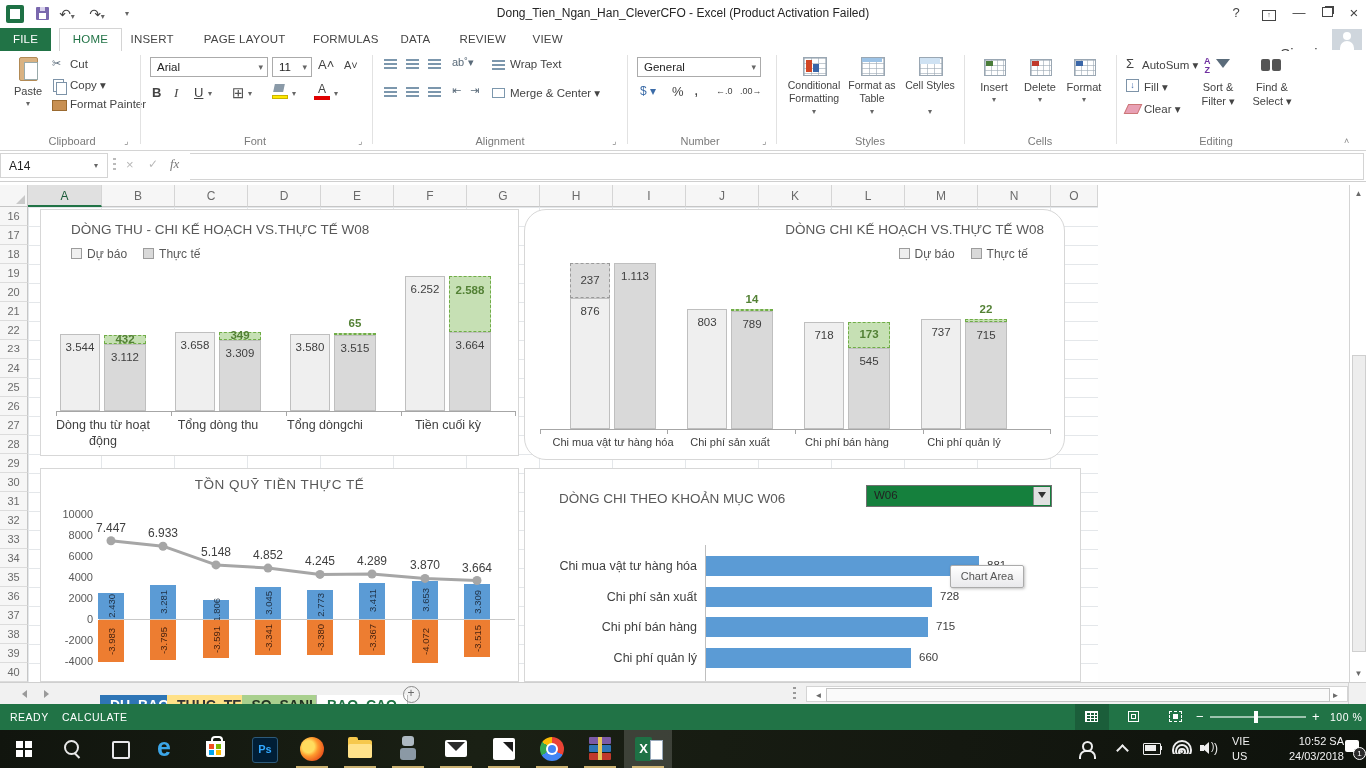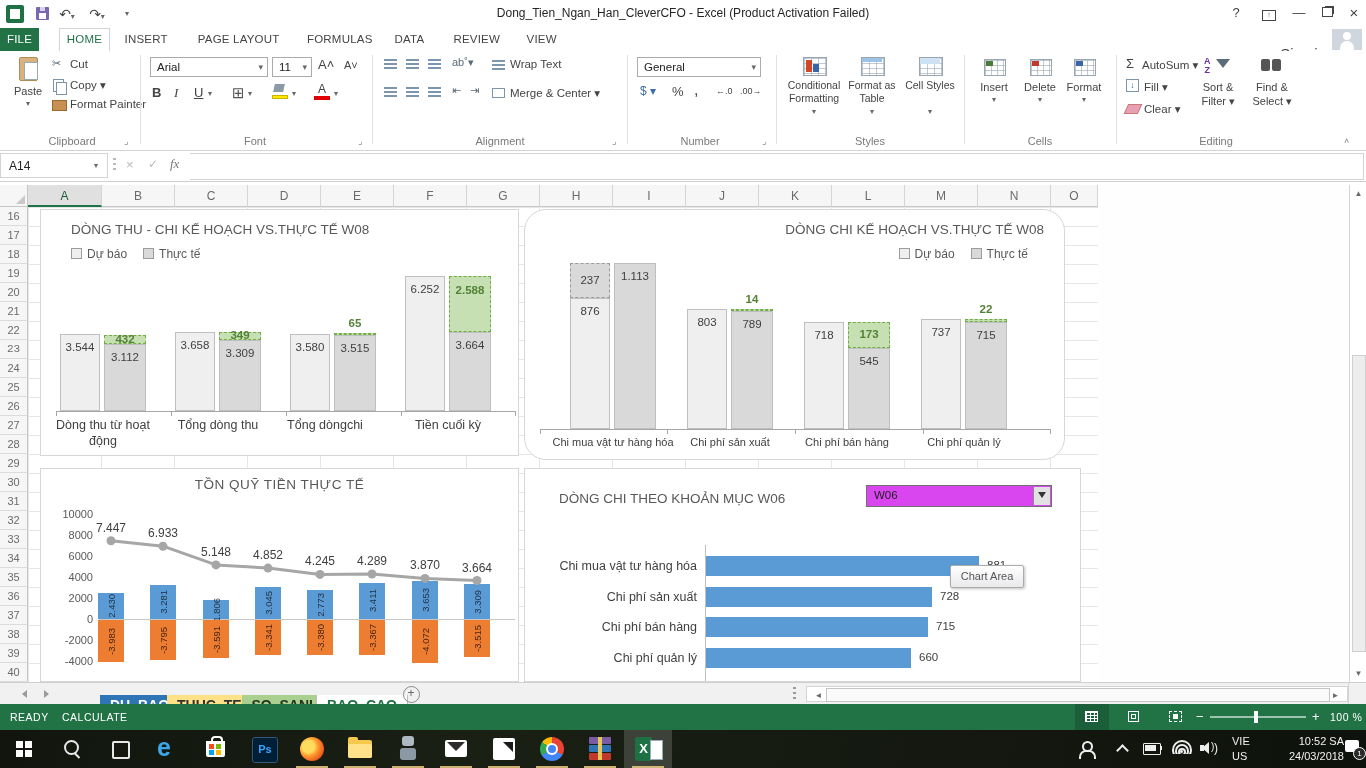--- a/index.html
+++ b/index.html
@@ -15,21 +15,21 @@
   #excel-app-icon:before{content:"";position:absolute;left:4px;top:4px;width:10px;height:10px;
       background:linear-gradient(#fff,#fff) 0 4.5px/10px 1px no-repeat,linear-gradient(#fff,#fff) 4.5px 0/1px 10px no-repeat,
       linear-gradient(#fff,#fff);background-clip:border-box;border:1px solid #fff;box-sizing:border-box;}
   #save-icon{left:32px;}
   #save-icon .floppy{position:absolute;left:4px;top:3px;width:13px;height:13px;background:#7a68ae;border-radius:1px;}
   #save-icon .floppy:before{content:"";position:absolute;left:3px;top:6px;width:7px;height:6px;background:#fff;}
   #save-icon .floppy:after{content:"";position:absolute;left:4px;top:0;width:5px;height:4px;background:#d8d2ec;}
   .winctl{top:0;height:26px;line-height:26px;text-align:center;color:#444;font-size:13px;}
   
   #tabrow{left:0;top:28px;width:1366px;height:23px;background:#fff;}
-  .rtab{position:absolute;top:0;height:39px;line-height:23px;padding:0 7px;font-size:11.5px;color:#444;letter-spacing:.2px;}
+  .rtab{position:absolute;top:0;height:39px;line-height:23px;padding:0 13px;font-size:11.5px;color:#444;letter-spacing:.2px;}
   .rtab.file{background:#217346;color:#fff;}
   .rtab.active{color:#217346;border:1px solid #d4d4d4;border-bottom:none;background:#fff;line-height:21px;}
   #signin{right:40px;top:17px;font-size:15px;color:#444;text-align:center;}
   #avatar{right:4px;top:1px;width:30px;height:21px;background:#cfd6dd;}
   #avatar:before{content:"";position:absolute;left:11px;top:3px;width:8px;height:8px;border-radius:50%;background:#fff;}
   #avatar:after{content:"";position:absolute;left:8px;top:12px;width:14px;height:9px;border-radius:7px 7px 0 0;background:#fff;}
   
   #ribbon{left:0;top:51px;width:1366px;height:99px;background:#fff;border-bottom:1px solid #d4d4d4;}
   .tinyarrow{font-size:8px;color:#666;}
   
@@ -497,21 +497,21 @@
         <div style="position: absolute; left: 96px; width: 52px; top: 57.2035px; text-align: center; font-size: 12px; color: rgb(64, 64, 64);">6.933</div>
         <div style="position: absolute; left: 149px; width: 52px; top: 75.946px; text-align: center; font-size: 12px; color: rgb(64, 64, 64);">5.148</div>
         <div style="position: absolute; left: 201px; width: 52px; top: 79.054px; text-align: center; font-size: 12px; color: rgb(64, 64, 64);">4.852</div>
         <div style="position: absolute; left: 253px; width: 52px; top: 85.4275px; text-align: center; font-size: 12px; color: rgb(64, 64, 64);">4.245</div>
         <div style="position: absolute; left: 305px; width: 52px; top: 84.9655px; text-align: center; font-size: 12px; color: rgb(64, 64, 64);">4.289</div>
         <div style="position: absolute; left: 358px; width: 52px; top: 89.365px; text-align: center; font-size: 12px; color: rgb(64, 64, 64);">3.870</div>
         <div style="position: absolute; left: 410px; width: 52px; top: 91.528px; text-align: center; font-size: 12px; color: rgb(64, 64, 64);">3.664</div>
       </div>
     <div class="chart" id="chart4" style="left:524px;top:286px;width:557px;height:214px;">
         <div style="position: absolute; left: 34px; top: 22px; font-size: 13.5px; color: rgb(89, 89, 89); white-space: nowrap;">DÒNG CHI THEO KHOẢN MỤC W06</div>
-        <div style="position: absolute; left: 341px; top: 16px; width: 186px; height: 22px; background: #d946ef; border: 1px solid rgb(112, 112, 112); box-sizing: border-box;">
+        <div style="position: absolute; left: 341px; top: 16px; width: 186px; height: 22px; background: #15803d; border: 1px solid rgb(112, 112, 112); box-sizing: border-box;">
           <div style="position: absolute; left: 7px; top: 3px; font-size: 11.5px; color: rgb(34, 34, 34);">W06</div>
           <div style="position: absolute; right: 1px; top: 1px; width: 17px; height: 18px; background: rgb(225, 225, 225); border-left: 1px solid rgb(138, 138, 138); box-sizing: border-box;">
             <div style="position: absolute; left: 4px; top: 5px; width: 0px; height: 0px; border-left: 4px solid transparent; border-right: 4px solid transparent; border-top: 6px solid rgb(51, 51, 51);"></div>
           </div>
         </div>
         <div style="position: absolute; left: 180px; top: 76px; width: 1px; height: 138px; background: rgb(191, 191, 191);"></div>
         <div style="position: absolute; left: 8px; width: 164px; top: 90px; text-align: right; font-size: 12.5px; color: rgb(64, 64, 64); white-space: nowrap;">Chi mua vật tư hàng hóa</div>
         <div style="position: absolute; left: 181px; top: 87px; width: 273px; height: 20px; background: rgb(91, 155, 213);"></div>
         <div style="position: absolute; left: 462px; top: 90px; font-size: 11.5px; color: rgb(64, 64, 64);">881</div>
         <div style="position: absolute; left: 8px; width: 164px; top: 121px; text-align: right; font-size: 12.5px; color: rgb(64, 64, 64); white-space: nowrap;">Chi phí sản xuất</div>

